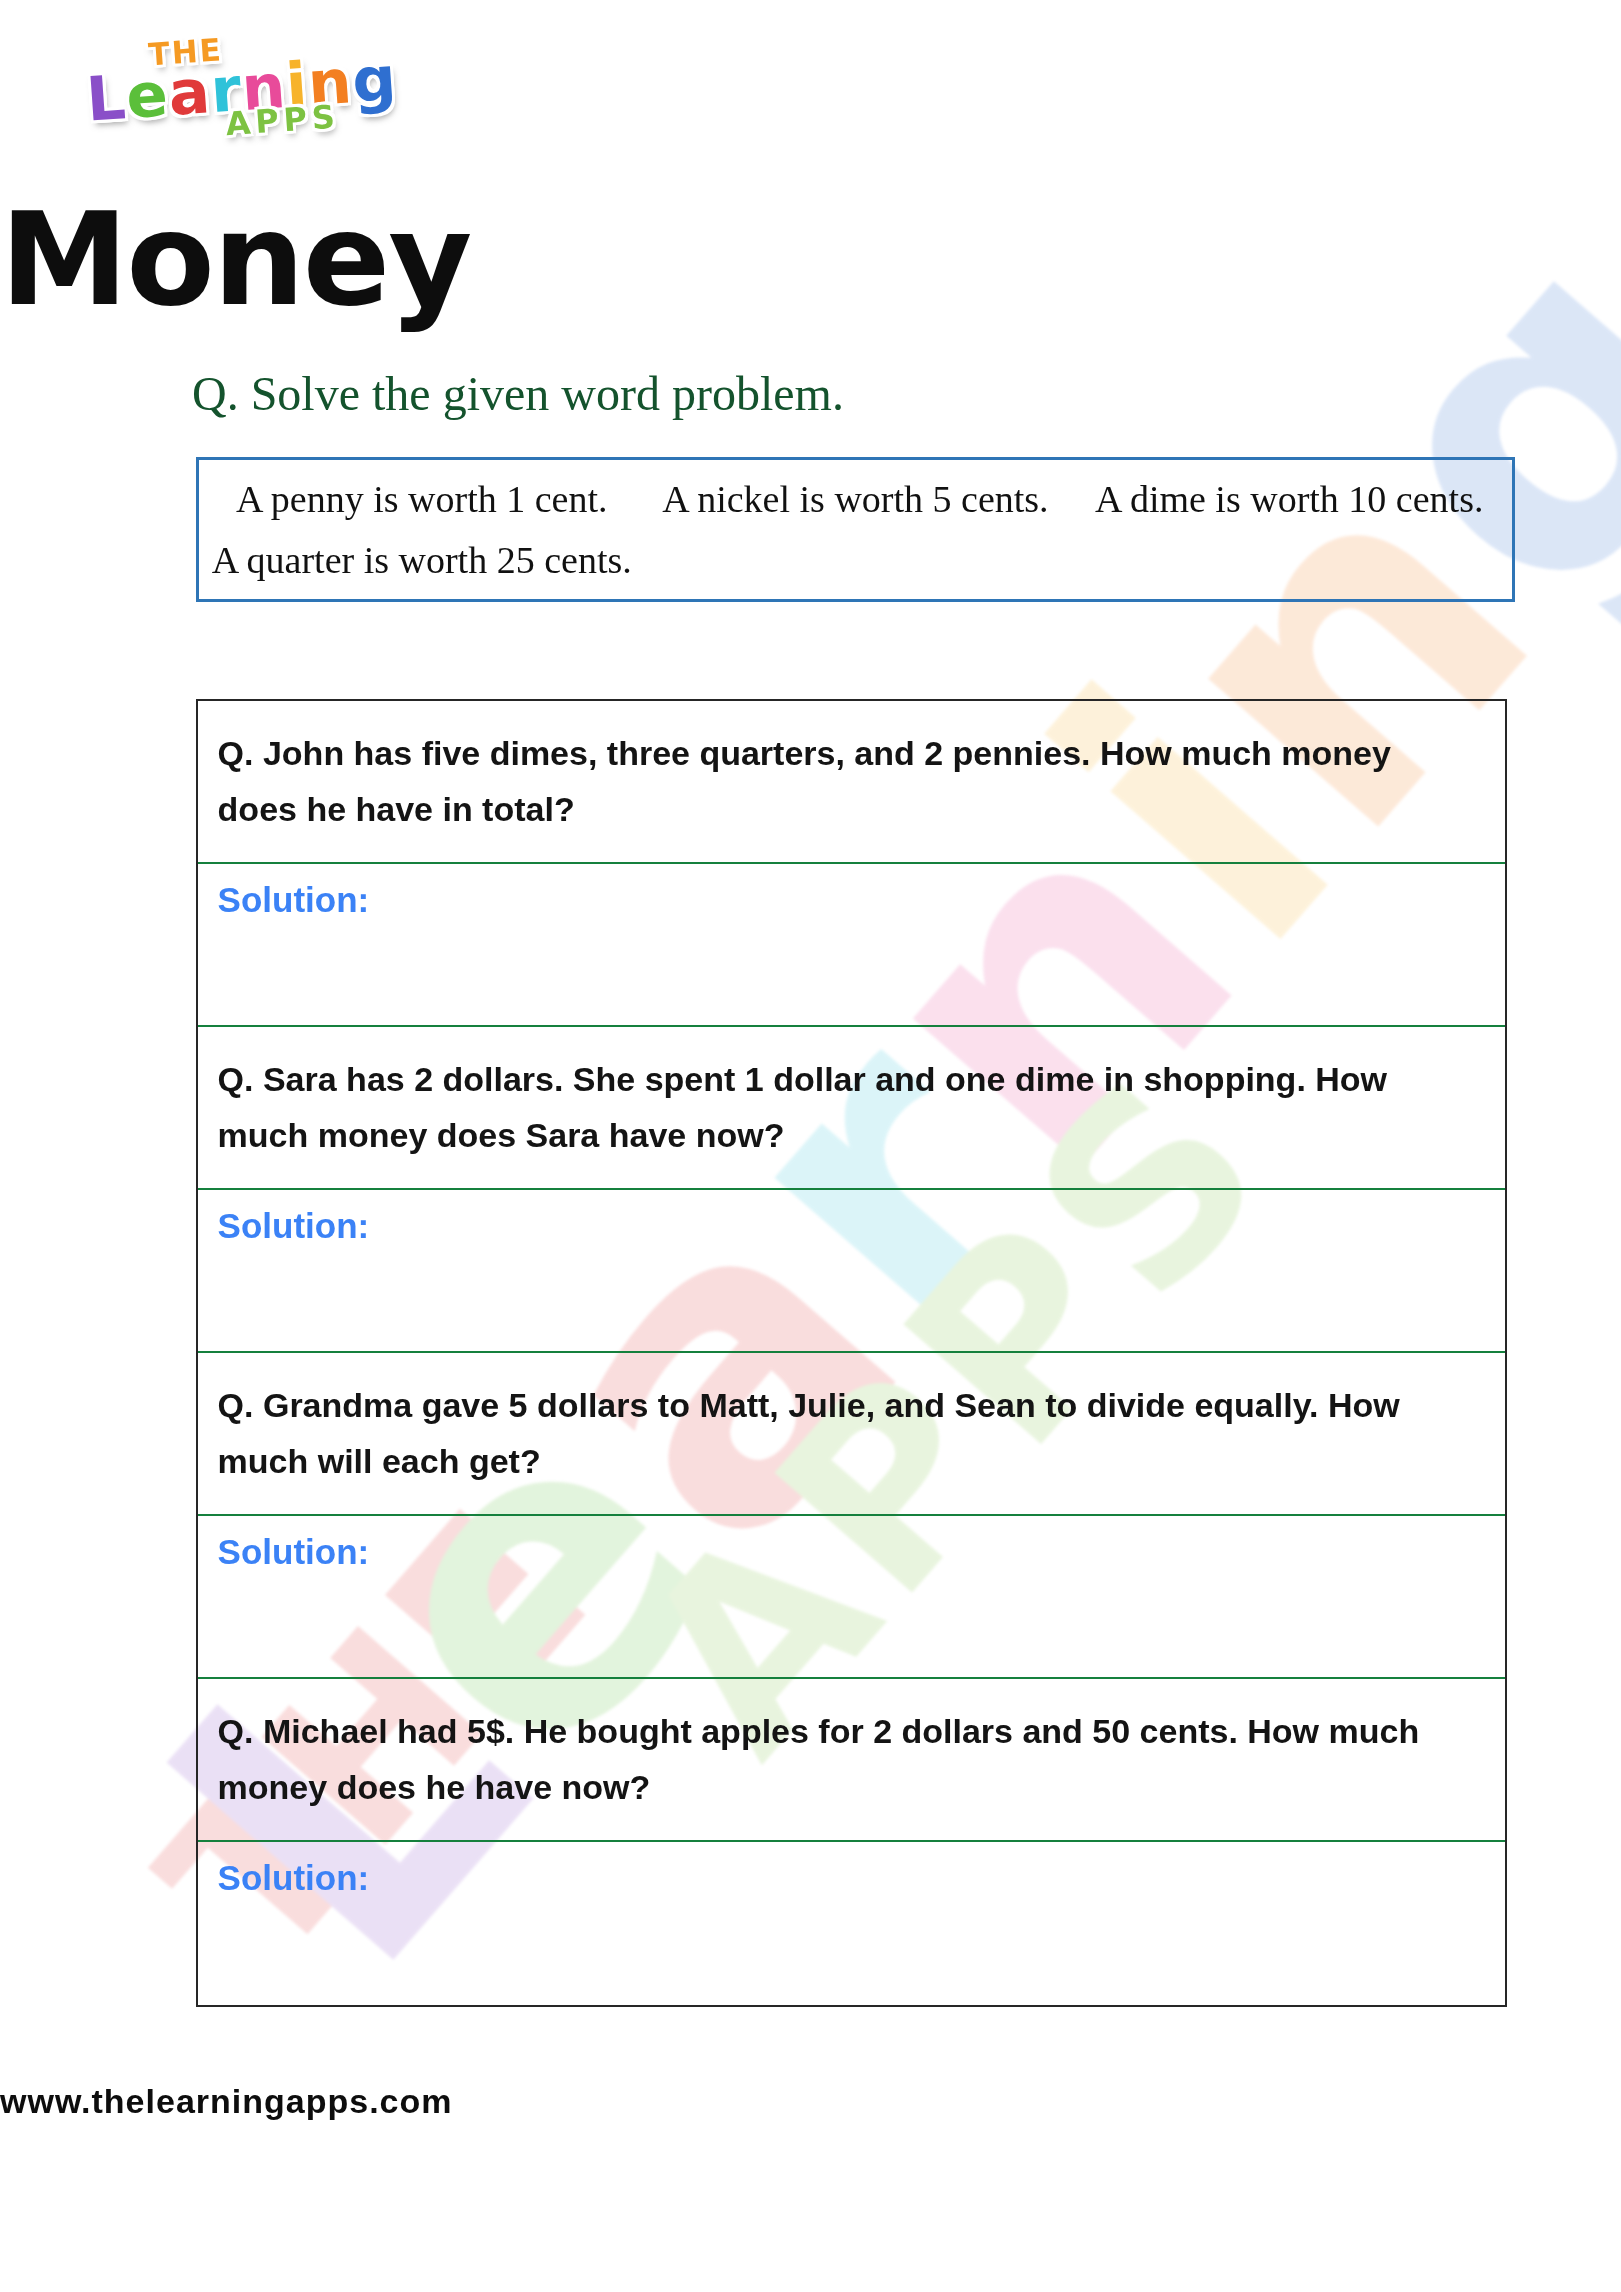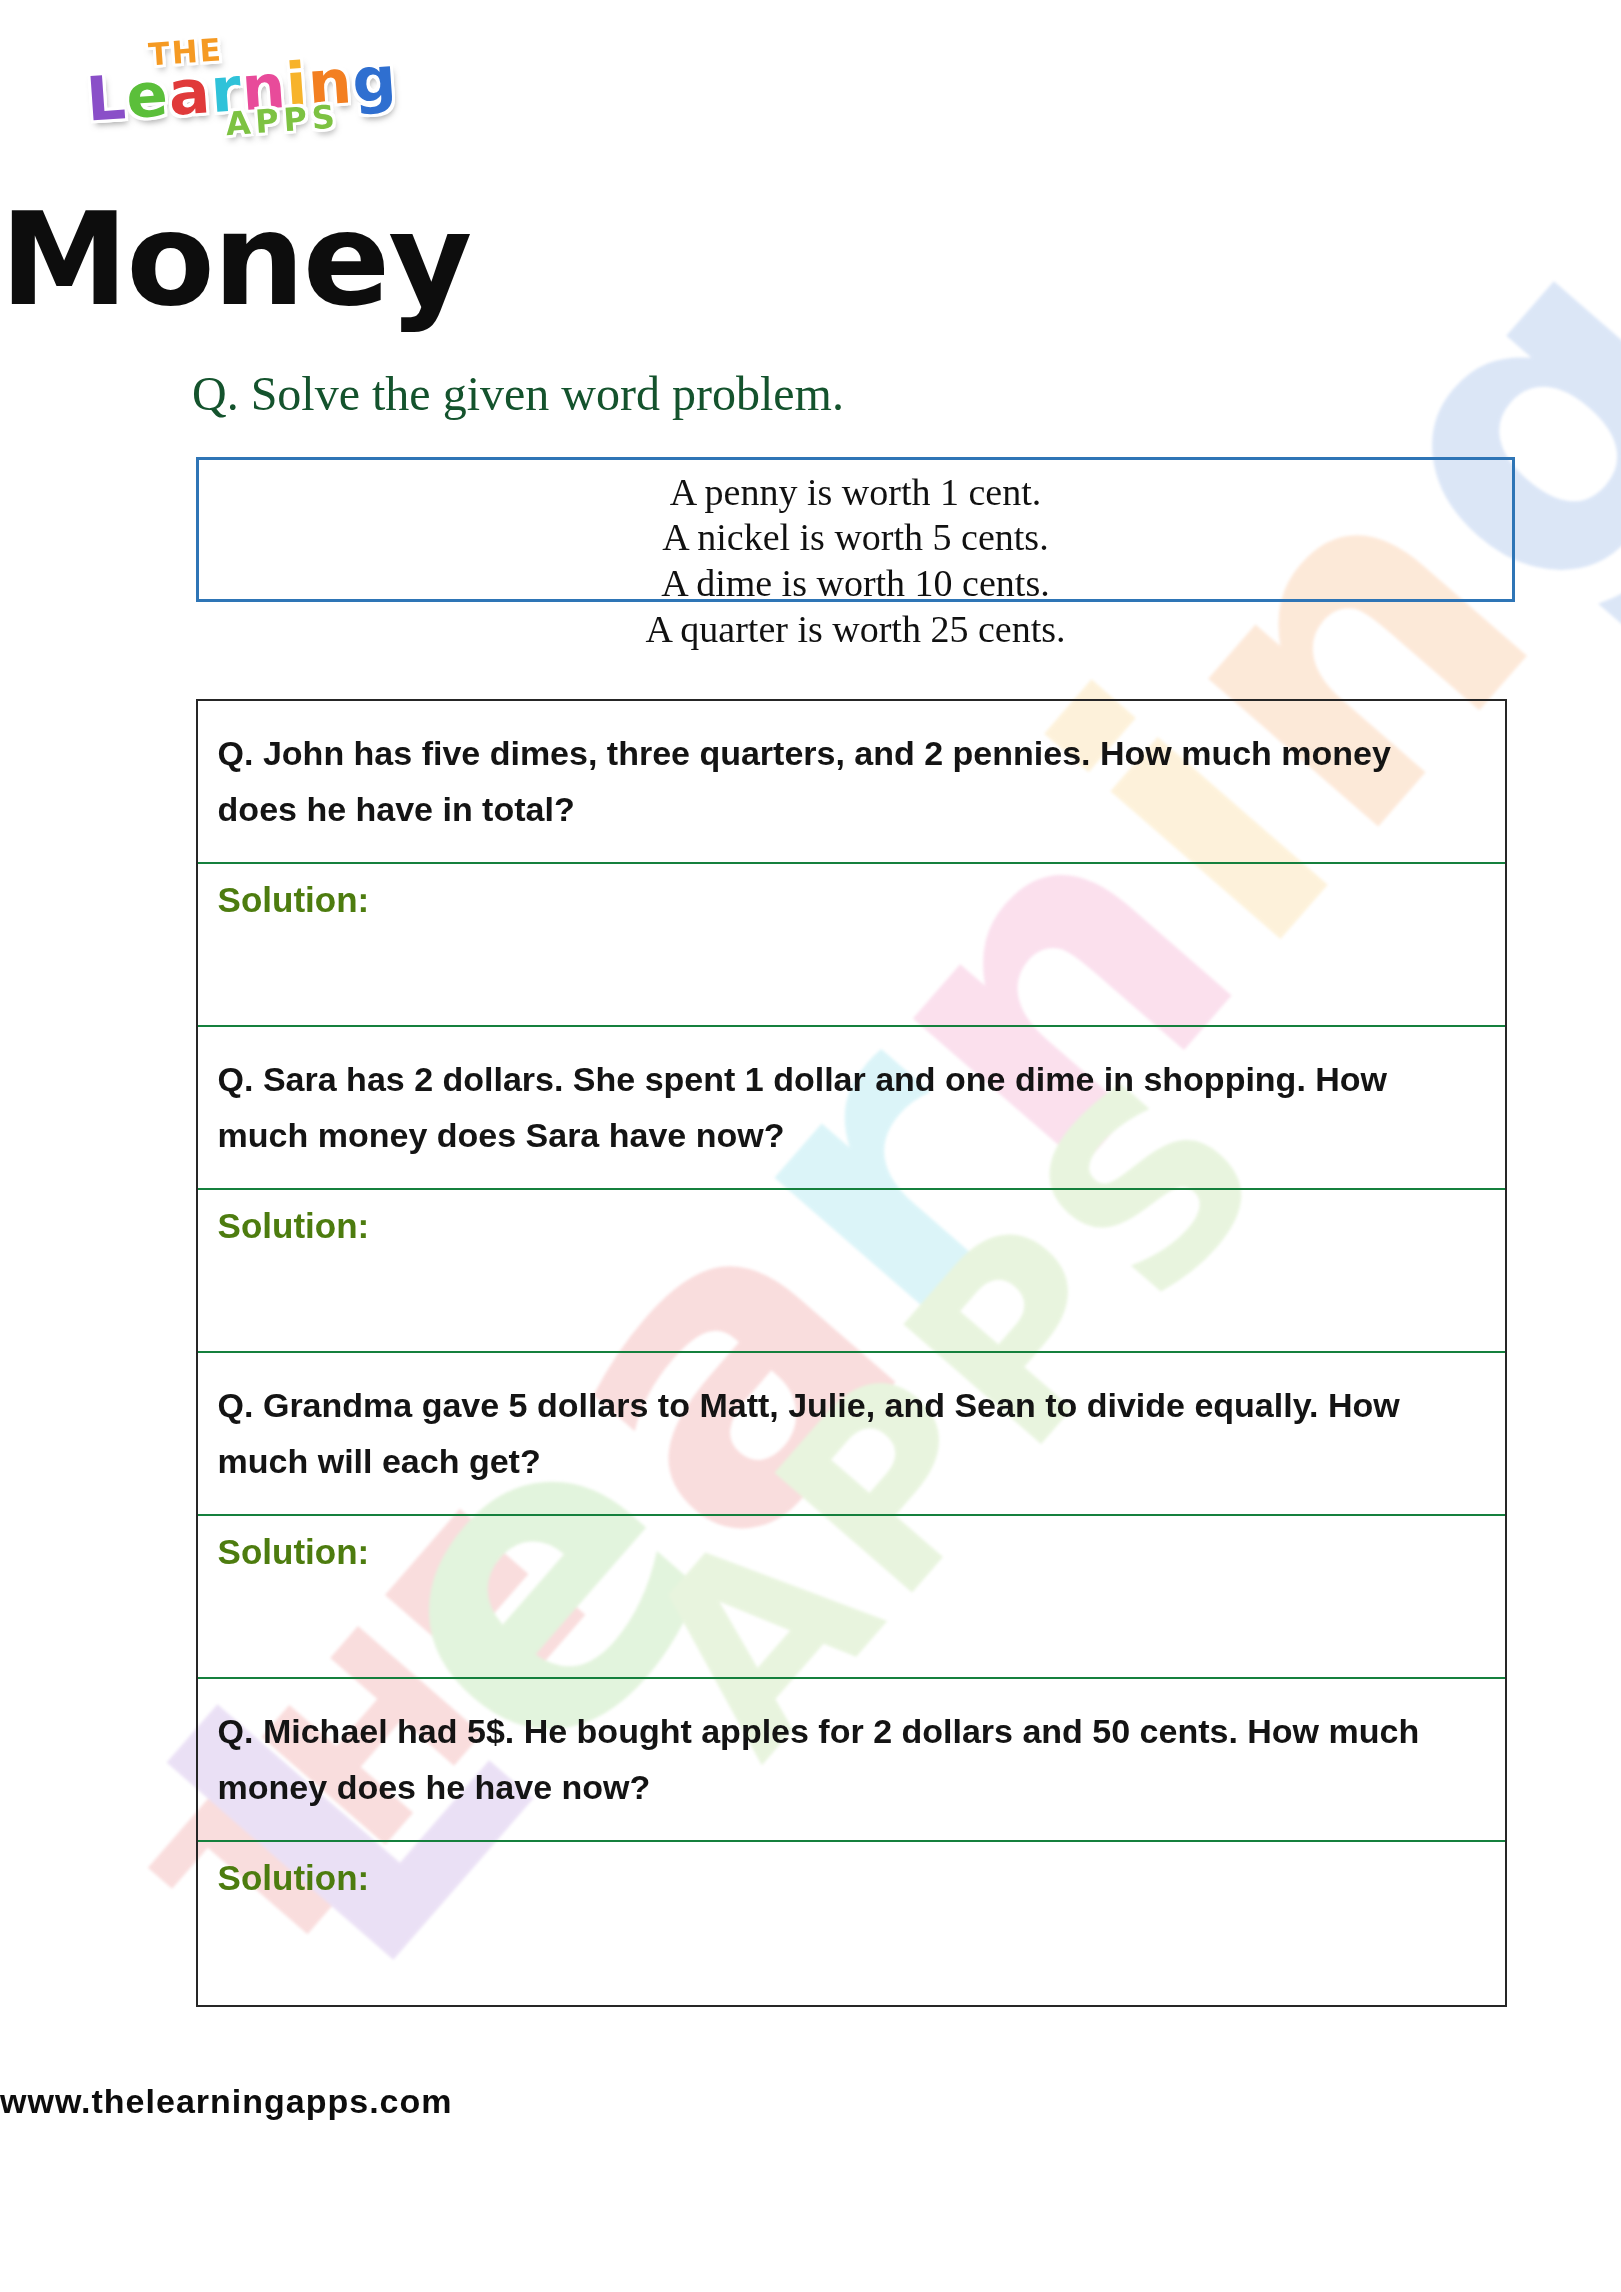--- a/index.html
+++ b/index.html
@@ -77,21 +77,21 @@
     font-size:48px; color:#14532d;
   }
 
   
   .facts-box {
     position:absolute; left:196px; top:457px; z-index:1;
     width:1319px; height:145px;
     border:3.9px solid #2e75b6;
     background:transparent;
     display:grid;
-    grid-template-columns:1fr;
+    grid-template-columns:1fr 1fr 1fr;
     grid-auto-rows:1fr;
     align-items:center;
     padding:9.8px 5.9px 7.8px 5.9px;
   }
   .fact {
     font-family:"Liberation Serif", serif;
     font-size:38px; color:#111;
     text-align:center;
     line-height:1.2;
   }
@@ -111,21 +111,21 @@
   .s-cell { padding-top:15.7px; }
   .q-group:last-child .s-cell { border-bottom:none; }
   .q-text {
     font-size:34px; font-weight:700;
     line-height:56px;
     color:#141414;
     max-width:1260px;
   }
   .s-label {
     font-size:35px; font-weight:700;
-    color:#4d7c0f;
+    color:#3b82f6;
   }
 
   
   .footer {
     position:absolute; top:2082px; left:0; width:100%; z-index:1;
     text-align:left;
     font-size:34px; font-weight:700; color:#0d0d0d;
     letter-spacing:1px;
   }
 </style>

